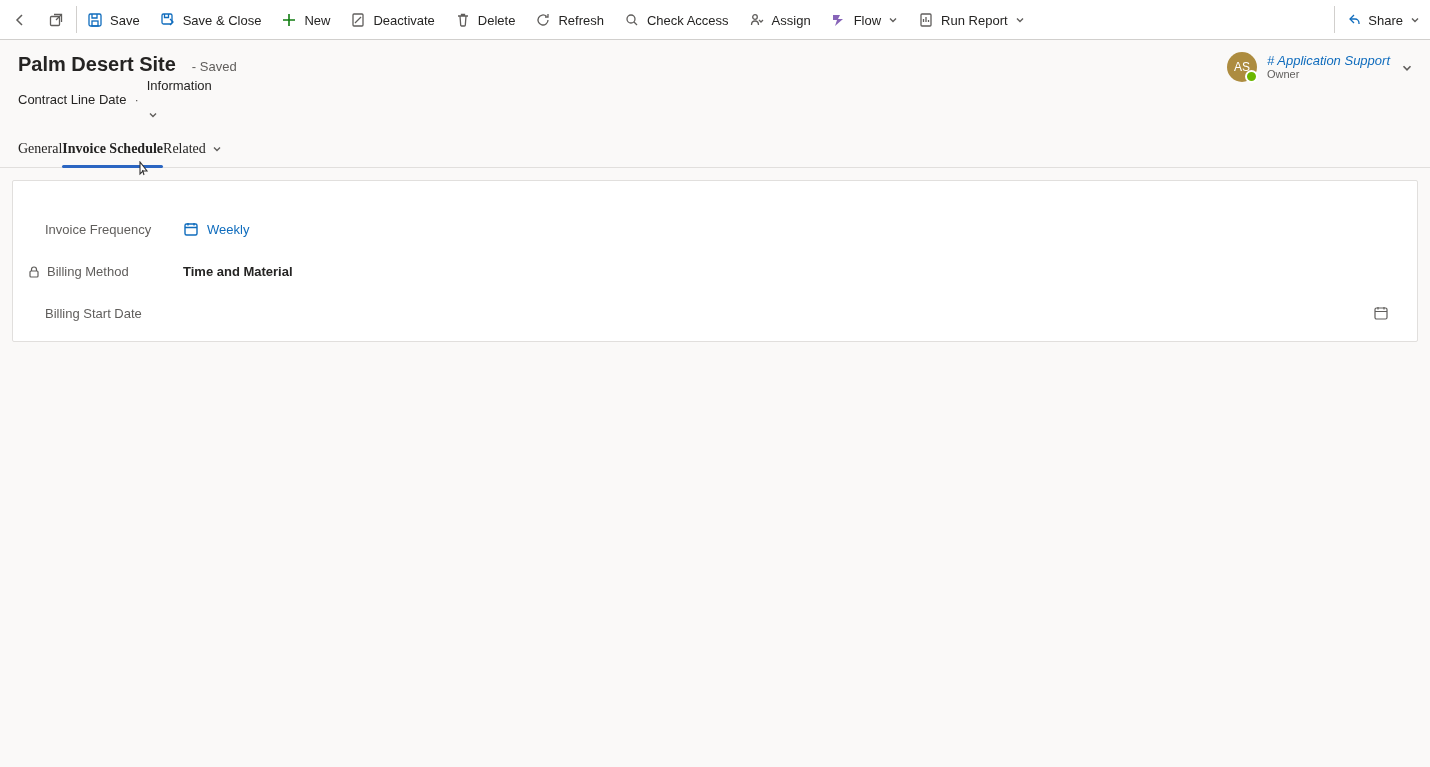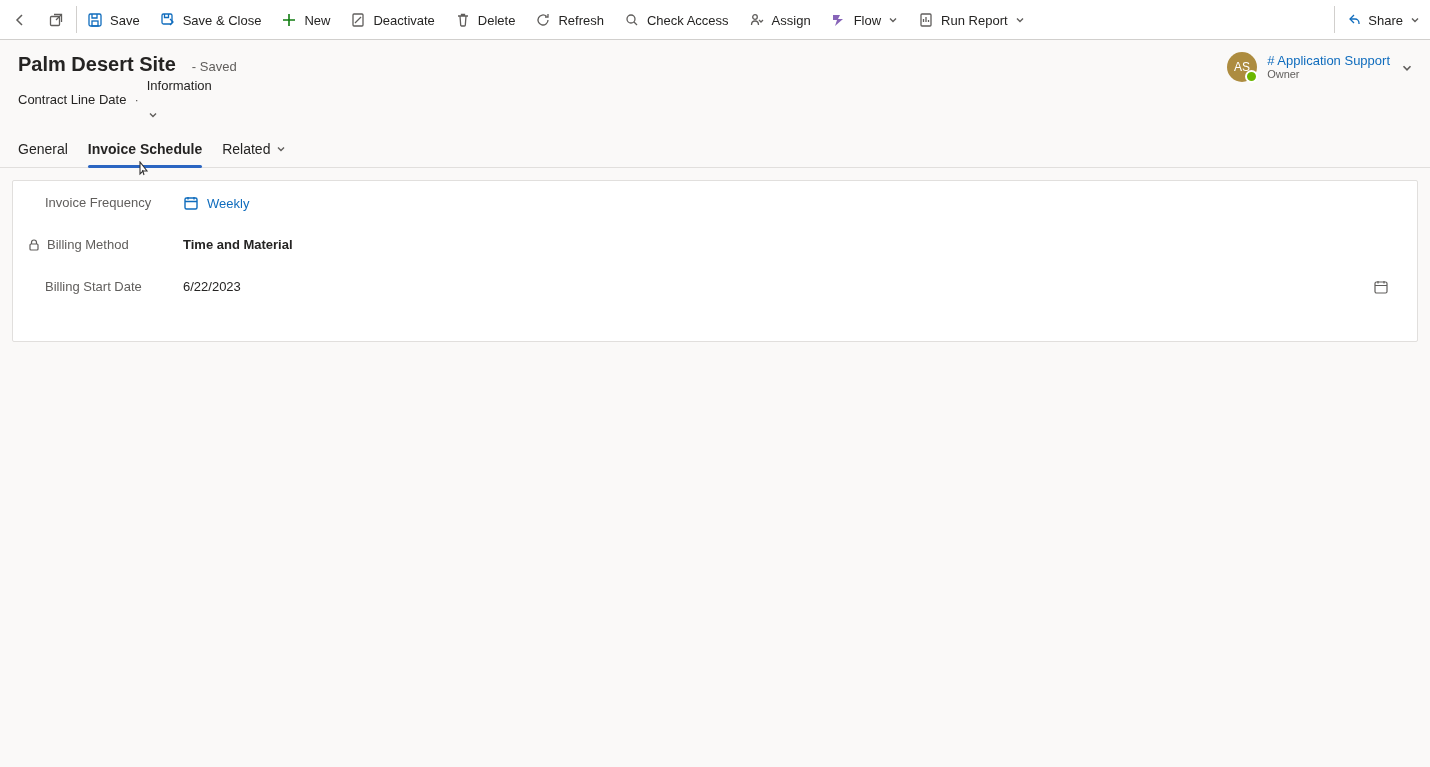--- a/index.html
+++ b/index.html
@@ -35,33 +35,33 @@
   .rh-title-row{display:flex;align-items:baseline;gap:16px;}
   .rh-title{font-size:20px;font-weight:600;margin:0;color:var(--text);line-height:1.2;}
   .rh-status{font-size:13px;color:var(--muted);}
   .rh-sub{display:flex;align-items:center;gap:8px;font-size:13px;color:var(--text);margin-top:2px;}
   .rh-sub .dot{color:var(--muted);}
   .rh-form{display:flex;gap:16px;cursor:pointer;flex-direction:column;}
   .rh-right{display:flex;align-items:center;gap:10px;}
   .avatar{width:30px;height:30px;border-radius:50%;background:var(--avatar);color:#fff;display:flex;align-items:center;justify-content:center;font-size:12px;position:relative;}
   .avatar::after{content:"";position:absolute;right:-1px;bottom:-1px;width:9px;height:9px;border-radius:50%;background:#6bb700;border:2px solid #fff;}
   .owner-block{display:flex;flex-direction:column;line-height:1.2;}
-  .owner-name{color:var(--link);font-size:13px;}
+  .owner-name{color:var(--link);font-size:13px;font-style:italic;}
   .owner-label{color:var(--muted);font-size:11px;}
 
   
-  .tabs{display:flex;align-items:center;gap:20px;padding:0 18px;border-bottom:1px solid var(--border);margin-top:6px;}
+  .tabs{display:flex;align-items:center;padding:0 18px;border-bottom:1px solid var(--border);margin-top:6px;font-family:Liberation Serif, serif;}
   .tab{padding:10px 0;cursor:pointer;font-size:14px;color:var(--text);position:relative;}
   .tab.active{font-weight:600;}
   .tab.active::after{content:"";position:absolute;left:0;right:0;bottom:-1px;height:3px;background:#2b66c2;border-radius:2px;}
   .tab.has-caret{display:flex;align-items:center;gap:5px;}
 
   
   .form-card{margin:12px;background:var(--card);border:1px solid var(--border);border-radius:2px;padding:14px 10px 20px 10px;}
-  .field-row{display:flex;align-items:flex-start;min-height:42px;}
+  .field-row{display:flex;align-items:flex-end;min-height:42px;}
   .field-label{width:160px;color:var(--muted);font-size:13px;display:flex;align-items:center;gap:6px;padding-left:22px;}
   .field-label.locked{padding-left:4px;}
   .field-value{flex:1;display:flex;align-items:center;gap:8px;font-size:13px;color:var(--text);}
   .lookup{display:flex;align-items:center;gap:8px;color:var(--link);cursor:pointer;}
   .lookup .lk-icon{width:16px;height:16px;color:var(--link);}
   .date-row{position:relative;padding-right:40px;}
   .cal-icon{position:absolute;right:18px;color:var(--muted);cursor:pointer;}
 
   
   .ghost-cursor{position:absolute;left:136px;top:30px;width:14px;height:16px;pointer-events:none;}
@@ -302,23 +302,20 @@
             <path d="M4.5 6V4.5a2.5 2.5 0 0 1 5 0V6"></path>
           </svg>
       </span>
       <span>Billing Method</span>
     </div>
     <div class="field-value" style="font-weight:600;">Time and Material</div>
   </div>
 
   <div class="field-row date-row">
     <div class="field-label">Billing Start Date</div>
-    <div class="field-value">
-      <span>6/22/2023</span>
-    </div>
     <span class="cal-icon">
       <svg viewBox="0 0 16 16" width="16" height="16" fill="none" stroke="currentColor" stroke-width="1.2">
           <rect x="2" y="3" width="12" height="11" rx="1.5"></rect>
           <path d="M2 6.5h12M5 2v2.5M11 2v2.5"></path>
         </svg>
     </span>
   </div>
 
 </div>
 

